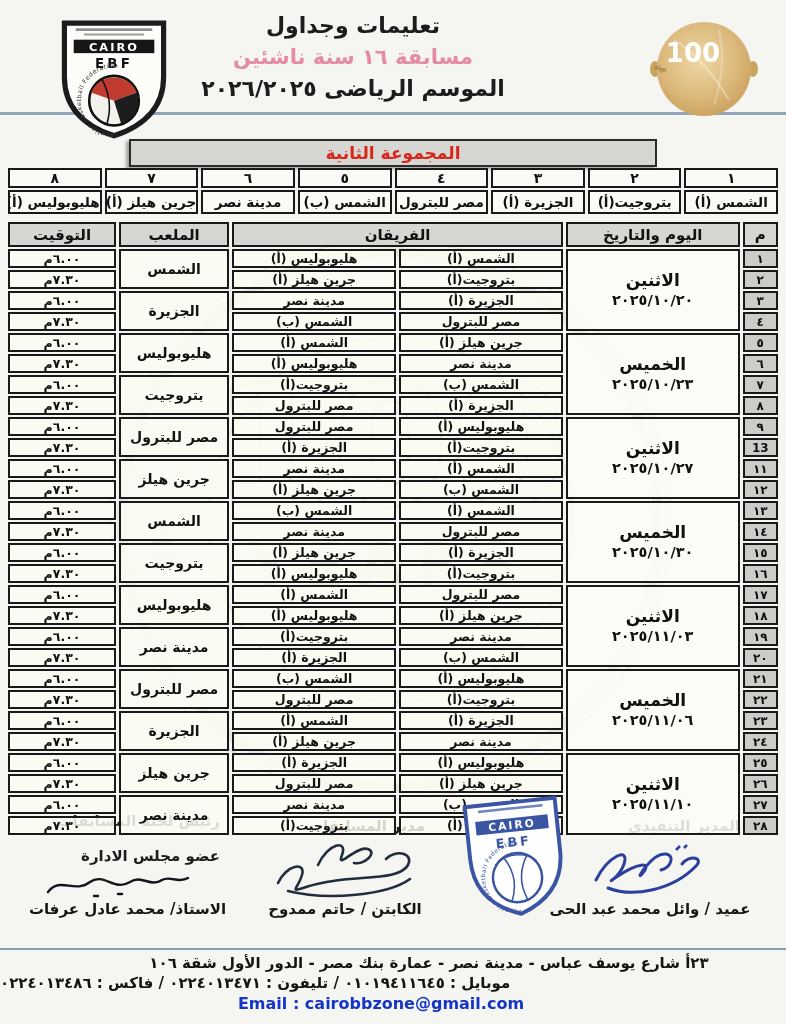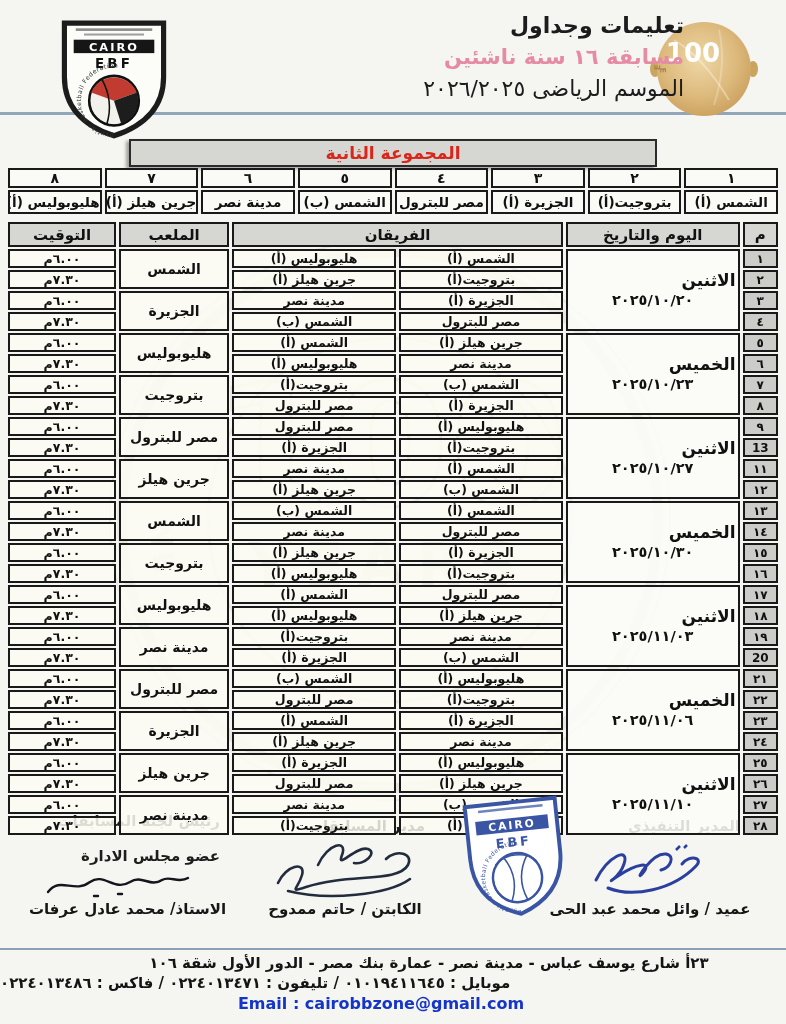--- a/index.html
+++ b/index.html
@@ -4,24 +4,24 @@
 <style>
   * { margin:0; padding:0; box-sizing:border-box; }
   html,body { width:786px; height:1024px; }
   body { background:#e9e9e6; font-family:"DejaVu Sans", sans-serif; }
   #page { position:relative; width:786px; height:1024px; background:#f5f5f2; overflow:hidden; }
 
   
   #watermark { position:absolute; top:235px; left:80px; width:620px; height:570px; opacity:0.13; z-index:0; pointer-events:none; }
 
   
-  .titles { position:absolute; top:10px; left:10px; width:674px; text-align:right; z-index:2; }
+  .titles { position:absolute; top:10px; left:16px; width:674px; text-align:center; z-index:2; }
   .t1 { font-size:22px; font-weight:bold; color:#1c1c1c; line-height:32px;}
   .t2 { font-size:21px; font-weight:bold; color:#e58ba4; line-height:31px;}
-  .t3 { font-size:22px; font-weight:normal; color:#1c1c1c; line-height:32px;}
+  .t3 { font-size:22px; font-weight:bold; color:#1c1c1c; line-height:32px;}
   .divider1 { position:absolute; top:112px; left:0; width:786px; height:3px; background:#92a6ba; z-index:1; }
   .league { position:absolute; top:98px; left:0; width:786px; text-align:center; font-size:31px; font-weight:bold; color:#d8271a; z-index:2; text-shadow:0 0 1px #d8271a; }
   .groupbar { position:absolute; top:139px; left:129px; width:528px; height:28px; background:#d6d6d2; border:2px solid #2b2b2b; box-shadow:-3px 2px 3px rgba(60,60,60,.45); text-align:center; font-size:17px; font-weight:bold; color:#d8271a; line-height:25px; z-index:2; }
 
   #logo-left { position:absolute; top:18px; left:56px; z-index:2; }
   #badge-right { position:absolute; top:10px; left:644px; z-index:2; }
 
   
   table { border-collapse:separate; border-spacing:3px 2px; table-layout:fixed; z-index:2; }
   td,th { border:2px solid #191919; text-align:center; vertical-align:middle; overflow:hidden; white-space:nowrap; }
@@ -33,21 +33,21 @@
 
   #sched { position:absolute; top:220px; left:5px; width:776px; }
   #sched th { background:rgba(211,211,207,.94); height:25px; font-size:15px; font-weight:bold; color:#111; }
   #sched td { height:13px; font-size:12.5px; font-weight:bold; color:#111; padding:0 2px; }
   #sched .cno { background:rgba(200,200,197,.92); font-size:12px; }
   #sched .cdate { background:rgba(251,251,248,.86); }
   #sched .cteam { background:rgba(253,252,243,.82); }
   #sched .cvenue { background:rgba(253,252,243,.85); font-size:14px; }
   #sched .ctime { background:rgba(253,252,243,.85); font-size:12.5px; }
   #sched .cdate { vertical-align:middle; }
-  #sched .day { font-size:17px; font-weight:bold; line-height:1.2;text-align:right; }
+  #sched .day { font-size:17px; font-weight:bold; line-height:1.2; }
   #sched .date { font-size:14.5px; font-weight:bold; line-height:1.3; }
 
   
   .sig-title { position:absolute; font-size:15px; font-weight:bold; color:#1d1d1d; text-align:right; }
   .sig-name { position:absolute; font-size:15px; font-weight:bold; color:#161616; text-align:center; }
   .sigsvg { position:absolute; }
   #badge-bottom { position:absolute; top:793px; left:462px; z-index:2; }
 
   
   .divider2 { position:absolute; top:948px; left:0; width:786px; height:2px; background:#8ba0b5; }
@@ -296,21 +296,21 @@
           <td class="ctime">٧.٣٠م</td>
         </tr>
         <tr>
           <td class="cno">١٩</td>
           <td class="cteam">مدينة نصر</td>
           <td class="cteam">بتروجيت(أ)</td>
           <td class="cvenue" rowspan="2">مدينة نصر</td>
           <td class="ctime">٦.٠٠م</td>
         </tr>
         <tr>
-          <td class="cno">20</td>
+          <td class="cno">٢٠</td>
           <td class="cteam">الشمس (ب)</td>
           <td class="cteam">الجزيرة (أ)</td>
           <td class="ctime">٧.٣٠م</td>
         </tr>
         <tr>
           <td class="cno">٢١</td>
           <td class="cdate" rowspan="4">
             <div class="day">الخميس</div>
             <div class="date">٢٠٢٥/١١/٠٦</div>
           </td>

